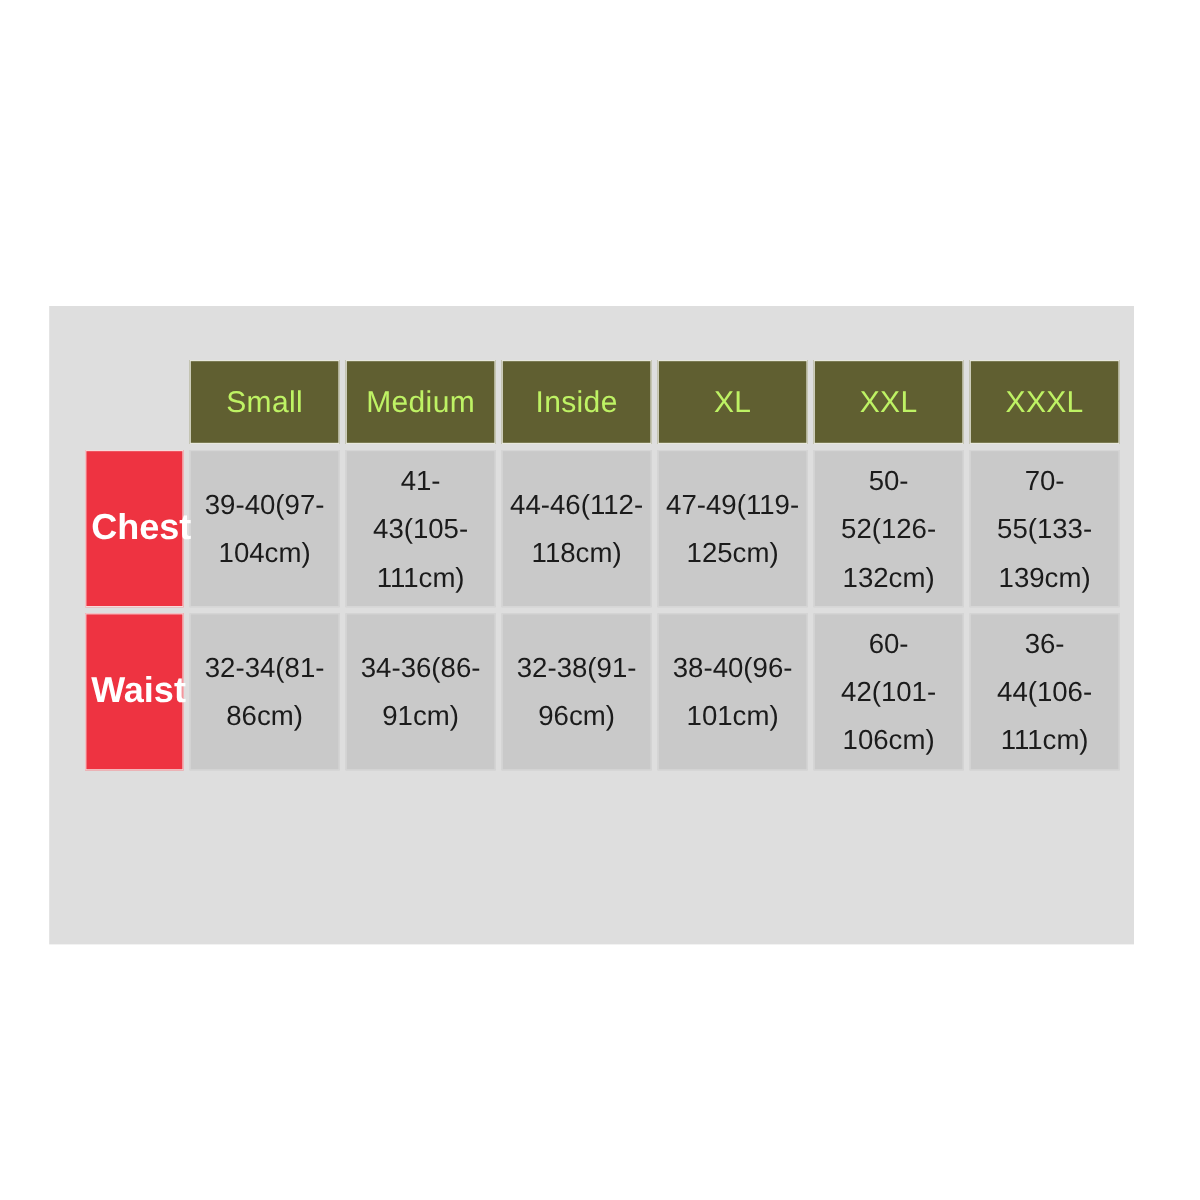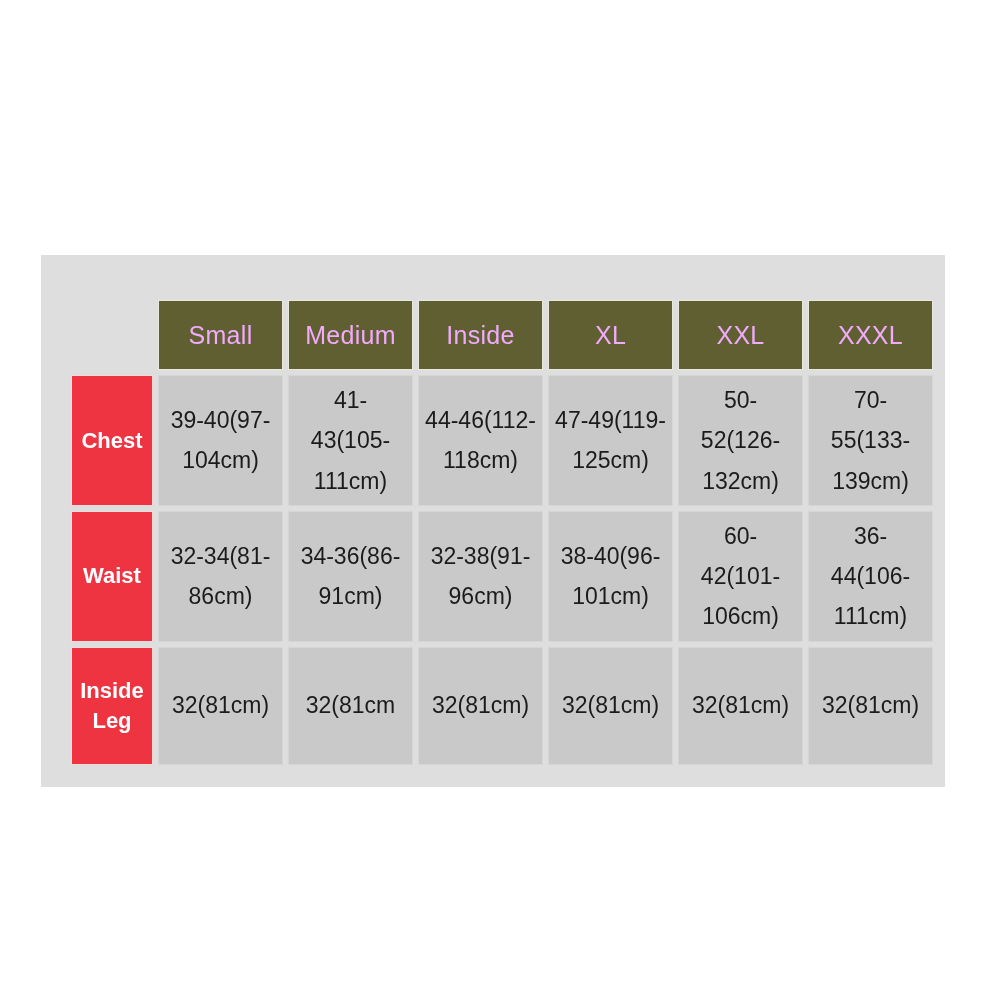--- a/index.html
+++ b/index.html
@@ -39,36 +39,36 @@
 
   .corner-cell {
     background: transparent;
     border: none;
     padding: 0;
     height: 70px;
   }
 
   .header-cell {
     background: #605F31;
-    color: #f0abfc;
+    color: #bef264;
     font-size: 25px;
     font-weight: 400;
     text-align: center;
     vertical-align: middle;
     height: 70px;
     padding: 0 4px;
     border: 1px solid #e8e8dd;
     box-sizing: border-box;
     letter-spacing: 0.3px;
   }
 
   .row-label-cell {
     background: #EE3341;
     color: #ffffff;
-    font-size: 22px;
+    font-size: 30px;
     font-weight: 700;
     text-align: center;
     vertical-align: middle;
     padding: 0 4px;
     border: 1px solid #f6dada;
     box-sizing: border-box;
     line-height: 1.35;
   }
 
   .data-cell {
@@ -135,26 +135,17 @@
       <tr class="row-waist">
         <th class="row-label-cell">Waist</th>
         <td class="data-cell">32-34(81-86cm)</td>
         <td class="data-cell">34-36(86-91cm)</td>
         <td class="data-cell">32-38(91-96cm)</td>
         <td class="data-cell">38-40(96-101cm)</td>
         <td class="data-cell">60-42(101-106cm)</td>
         <td class="data-cell">36-44(106-111cm)</td>
       </tr>
 
-      <tr class="row-inside-leg">
-        <th class="row-label-cell">Inside Leg</th>
-        <td class="data-cell">32(81cm)</td>
-        <td class="data-cell">32(81cm</td>
-        <td class="data-cell">32(81cm)</td>
-        <td class="data-cell">32(81cm)</td>
-        <td class="data-cell">32(81cm)</td>
-        <td class="data-cell">32(81cm)</td>
-      </tr>
 
     </tbody>
   </table>
 
 </div>
 
 </body></html>

